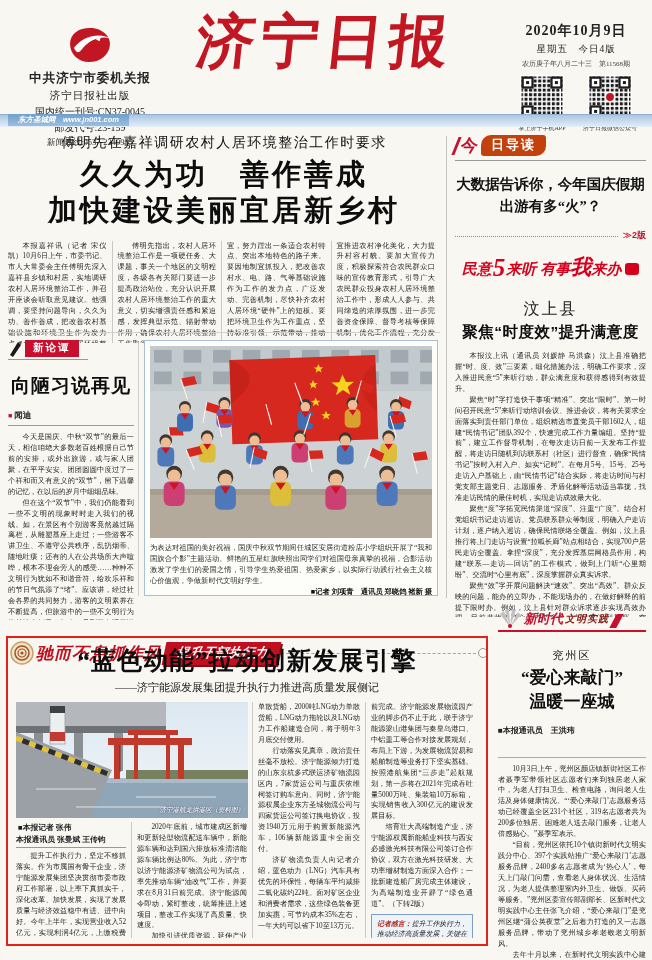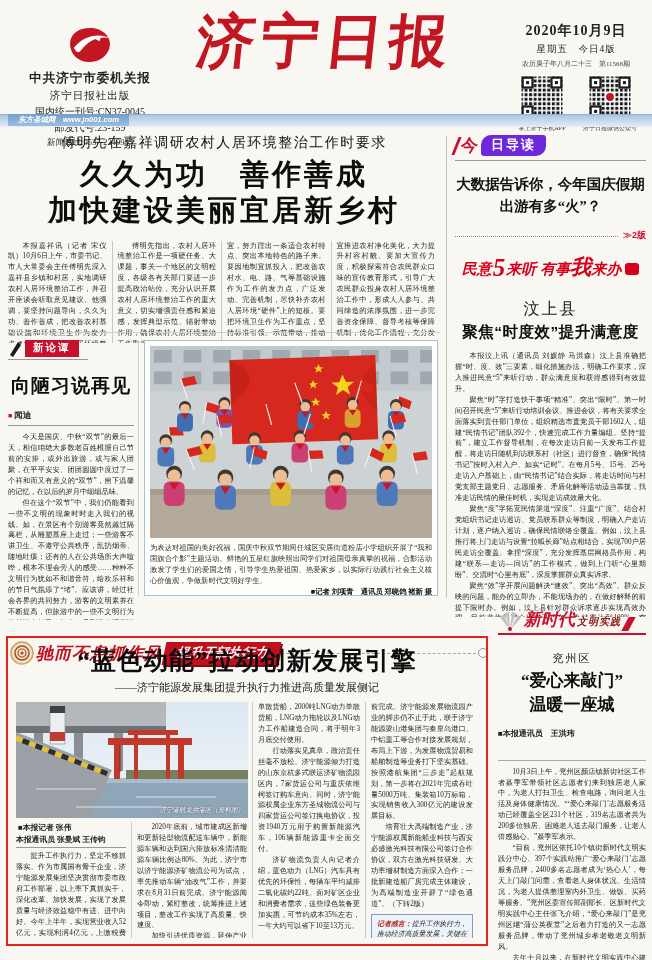--- a/index.html
+++ b/index.html
@@ -43,21 +43,21 @@
   .lcol{flex:1;padding:0 5px;border-left:1px solid #c9c9c9;overflow:hidden;}
   .lcol:first-child{border-left:none;padding-left:0;}
   .vline1{position:absolute;left:446px;top:136px;height:462px;border-left:1px solid #c5c3be;}
   .hline1{position:absolute;left:8px;top:332px;width:432px;border-top:1px solid #d2d0ca;}
   .vline2{position:absolute;left:138px;top:342px;height:254px;border-left:1px solid #d2d0ca;}
   
   .rcol{position:absolute;left:455px;top:134px;width:191px;}
   .guide{display:flex;align-items:center;gap:3px;}
   .guide-slash{width:3px;height:18px;background:#c8102e;transform:skewX(-22deg);}
   .guide-jin{color:#c8102e;font-size:17px;font-weight:900;font-family:"Liberation Sans",sans-serif;}
-  .guide-box{background:#6d28d9;color:#fff;font-size:13px;font-weight:bold;padding:1px 10px 2px;
+  .guide-box{background:#c2410c;color:#fff;font-size:13px;font-weight:bold;padding:1px 10px 2px;
              border-radius:10px 3px 10px 3px;font-family:"Liberation Sans",sans-serif;letter-spacing:2px;}
   .guide-line{border-bottom:1px solid #9a9a9a;margin-top:3px;}
   .guide-head{margin-top:12px;text-align:center;font-size:14.5px;font-weight:bold;line-height:1.55;color:#111;}
   .dotline{margin-top:10px;border-bottom:1px dotted #8a8a8a;position:relative;height:8px;}
   .pageref{position:absolute;right:0;top:0;background:#f8f7f2;color:#c8102e;font-size:9px;
            font-weight:bold;padding-left:4px;line-height:1;top:3px;}
   .minyi{margin-top:16px;text-align:center;color:#d6001c;white-space:nowrap;}
   .my-a{font-size:15px;font-weight:900;font-style:italic;font-family:"Liberation Sans",sans-serif;}
   .my-5{font-size:25px;font-weight:900;font-style:italic;vertical-align:-2px;margin:0 1px;}
   .my-me{font-size:21px;font-weight:bold;font-style:italic;font-family:"DejaVu Serif",serif;}
@@ -109,21 +109,21 @@
   .rb-byline{font-size:7.8px;font-weight:bold;border-bottom:1px solid #999;padding-bottom:2px;margin-bottom:3px;line-height:1.5;}
   .subhead{margin:4px 0 3px;text-align:center;font-size:9.5px;font-weight:900;line-height:1.4;
            font-family:"Liberation Sans",sans-serif;color:#0d0d0d;}
   .note{border:1px solid #7d9fc5;background:#eef3fa;padding:4px 5px;margin-top:4px;height:88px;
         position:relative;overflow:hidden;box-sizing:border-box;}
   .note .bt{font-size:6.9px;font-style:italic;}
   .note-label{color:#b02a24;font-weight:bold;}
   
   .newera{position:absolute;left:498px;top:608px;width:148px;}
   .ne-logo{display:flex;align-items:flex-end;gap:2px;border-bottom:2px solid #c8102e;padding-bottom:2px;}
-  .ne-l1{color:#c8102e;font-size:17px;font-weight:900;font-style:italic;font-family:"DejaVu Serif",serif;}
+  .ne-l1{color:#c8102e;font-size:13px;font-weight:900;font-style:italic;font-family:"DejaVu Serif",serif;}
   .ne-l2{color:#8b1a12;font-size:10px;font-weight:bold;font-style:italic;letter-spacing:1px;padding-bottom:2px;}
   .ne-slash{width:7px;height:14px;background:#c8102e;transform:skewX(-28deg);margin-left:2px;}
   .ne-kicker{margin-top:16px;text-align:center;font-size:11px;letter-spacing:2px;color:#222;}
   .ne-head{margin-top:3px;text-align:center;font-size:17px;font-weight:900;line-height:1.4;color:#0d0d0d;}
   .ne-byline{margin-top:11px;font-size:8px;font-weight:bold;border-bottom:1px solid #aaa;padding-bottom:21px;}
   .ne-body{margin-top:6px;height:212px;overflow:hidden;}
 </style>
 </head>
 <body>
 

